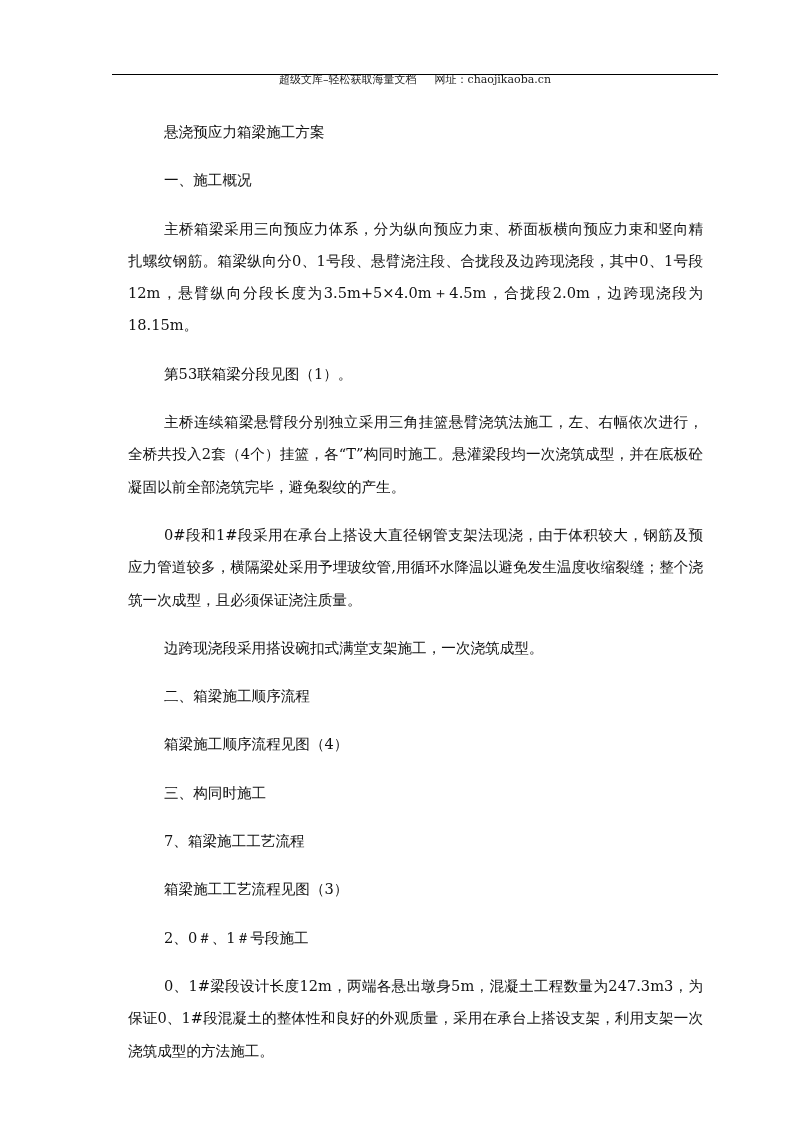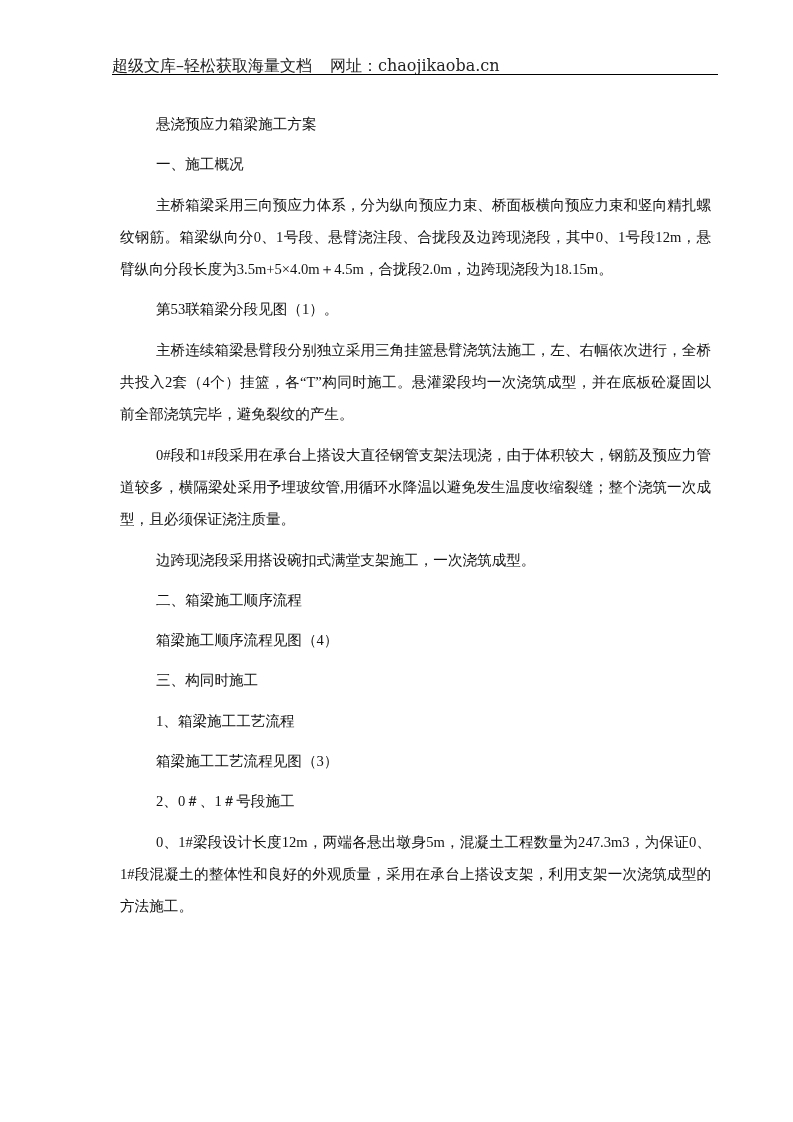--- a/index.html
+++ b/index.html
@@ -1,25 +1,25 @@
 <!DOCTYPE html>
 <html><head>
 <meta charset="utf-8">
 <style>
   html, body { margin:0; padding:0; background:#ffffff; }
   body { width:793px; height:1122px; position:relative; overflow:hidden;
          font-family:"DejaVu Serif","Liberation Serif",serif; color:#111; }
-  .header { position:absolute; left:112px; top:56px; width:606px; height:18px;
-            text-align:left; font-size:16px; color:#222; }
+  .header { position:absolute; left:112px; top:72px; width:606px; height:18px;
+            text-align:center; font-size:11px; color:#222; }
   .header .site { margin-left:18px; }
   .rule { position:absolute; left:112px; top:74px; width:606px; height:0;
           border-top:1.2px solid #000; }
   .content { position:absolute; left:112px; top:100px; width:607px;
              font-size:14.6px; line-height:32.3px; }
-  .p { margin:8px; text-align:justify; text-justify:inter-character;font-family:Liberation Serif, serif; }
+  .p { margin:16px; text-align:justify; text-justify:inter-character; }
   .ind { text-indent:36px; }
 </style>
 </head>
 <body>
 
 <div class="header">
   <span>超级文库–轻松获取海量文档</span><span class="site">网址：chaojikaoba.cn</span>
 </div>
 <div class="rule"></div>
 
@@ -27,17 +27,17 @@
   <p class="p ind">悬浇预应力箱梁施工方案</p>
   <p class="p ind">一、施工概况</p>
   <p class="p ind">主桥箱梁采用三向预应力体系，分为纵向预应力束、桥面板横向预应力束和竖向精扎螺纹钢筋。箱梁纵向分0、1号段、悬臂浇注段、合拢段及边跨现浇段，其中0、1号段12m，悬臂纵向分段长度为3.5m+5×4.0m＋4.5m，合拢段2.0m，边跨现浇段为18.15m。</p>
   <p class="p ind">第53联箱梁分段见图（1）。</p>
   <p class="p ind">主桥连续箱梁悬臂段分别独立采用三角挂篮悬臂浇筑法施工，左、右幅依次进行，全桥共投入2套（4个）挂篮，各“T”构同时施工。悬灌梁段均一次浇筑成型，并在底板砼凝固以前全部浇筑完毕，避免裂纹的产生。</p>
   <p class="p ind">0#段和1#段采用在承台上搭设大直径钢管支架法现浇，由于体积较大，钢筋及预应力管道较多，横隔梁处采用予埋玻纹管,用循环水降温以避免发生温度收缩裂缝；整个浇筑一次成型，且必须保证浇注质量。</p>
   <p class="p ind">边跨现浇段采用搭设碗扣式满堂支架施工，一次浇筑成型。</p>
   <p class="p ind">二、箱梁施工顺序流程</p>
   <p class="p ind">箱梁施工顺序流程见图（4）</p>
   <p class="p ind">三、构同时施工</p>
-  <p class="p ind">1、箱梁施工工艺流程</p>
+  <p class="p ind">7、箱梁施工工艺流程</p>
   <p class="p ind">箱梁施工工艺流程见图（3）</p>
   <p class="p ind">2、0＃、1＃号段施工</p>
   <p class="p ind">0、1#梁段设计长度12m，两端各悬出墩身5m，混凝土工程数量为247.3m3，为保证0、1#段混凝土的整体性和良好的外观质量，采用在承台上搭设支架，利用支架一次浇筑成型的方法施工。</p>
 </div>
 
 </body></html>

